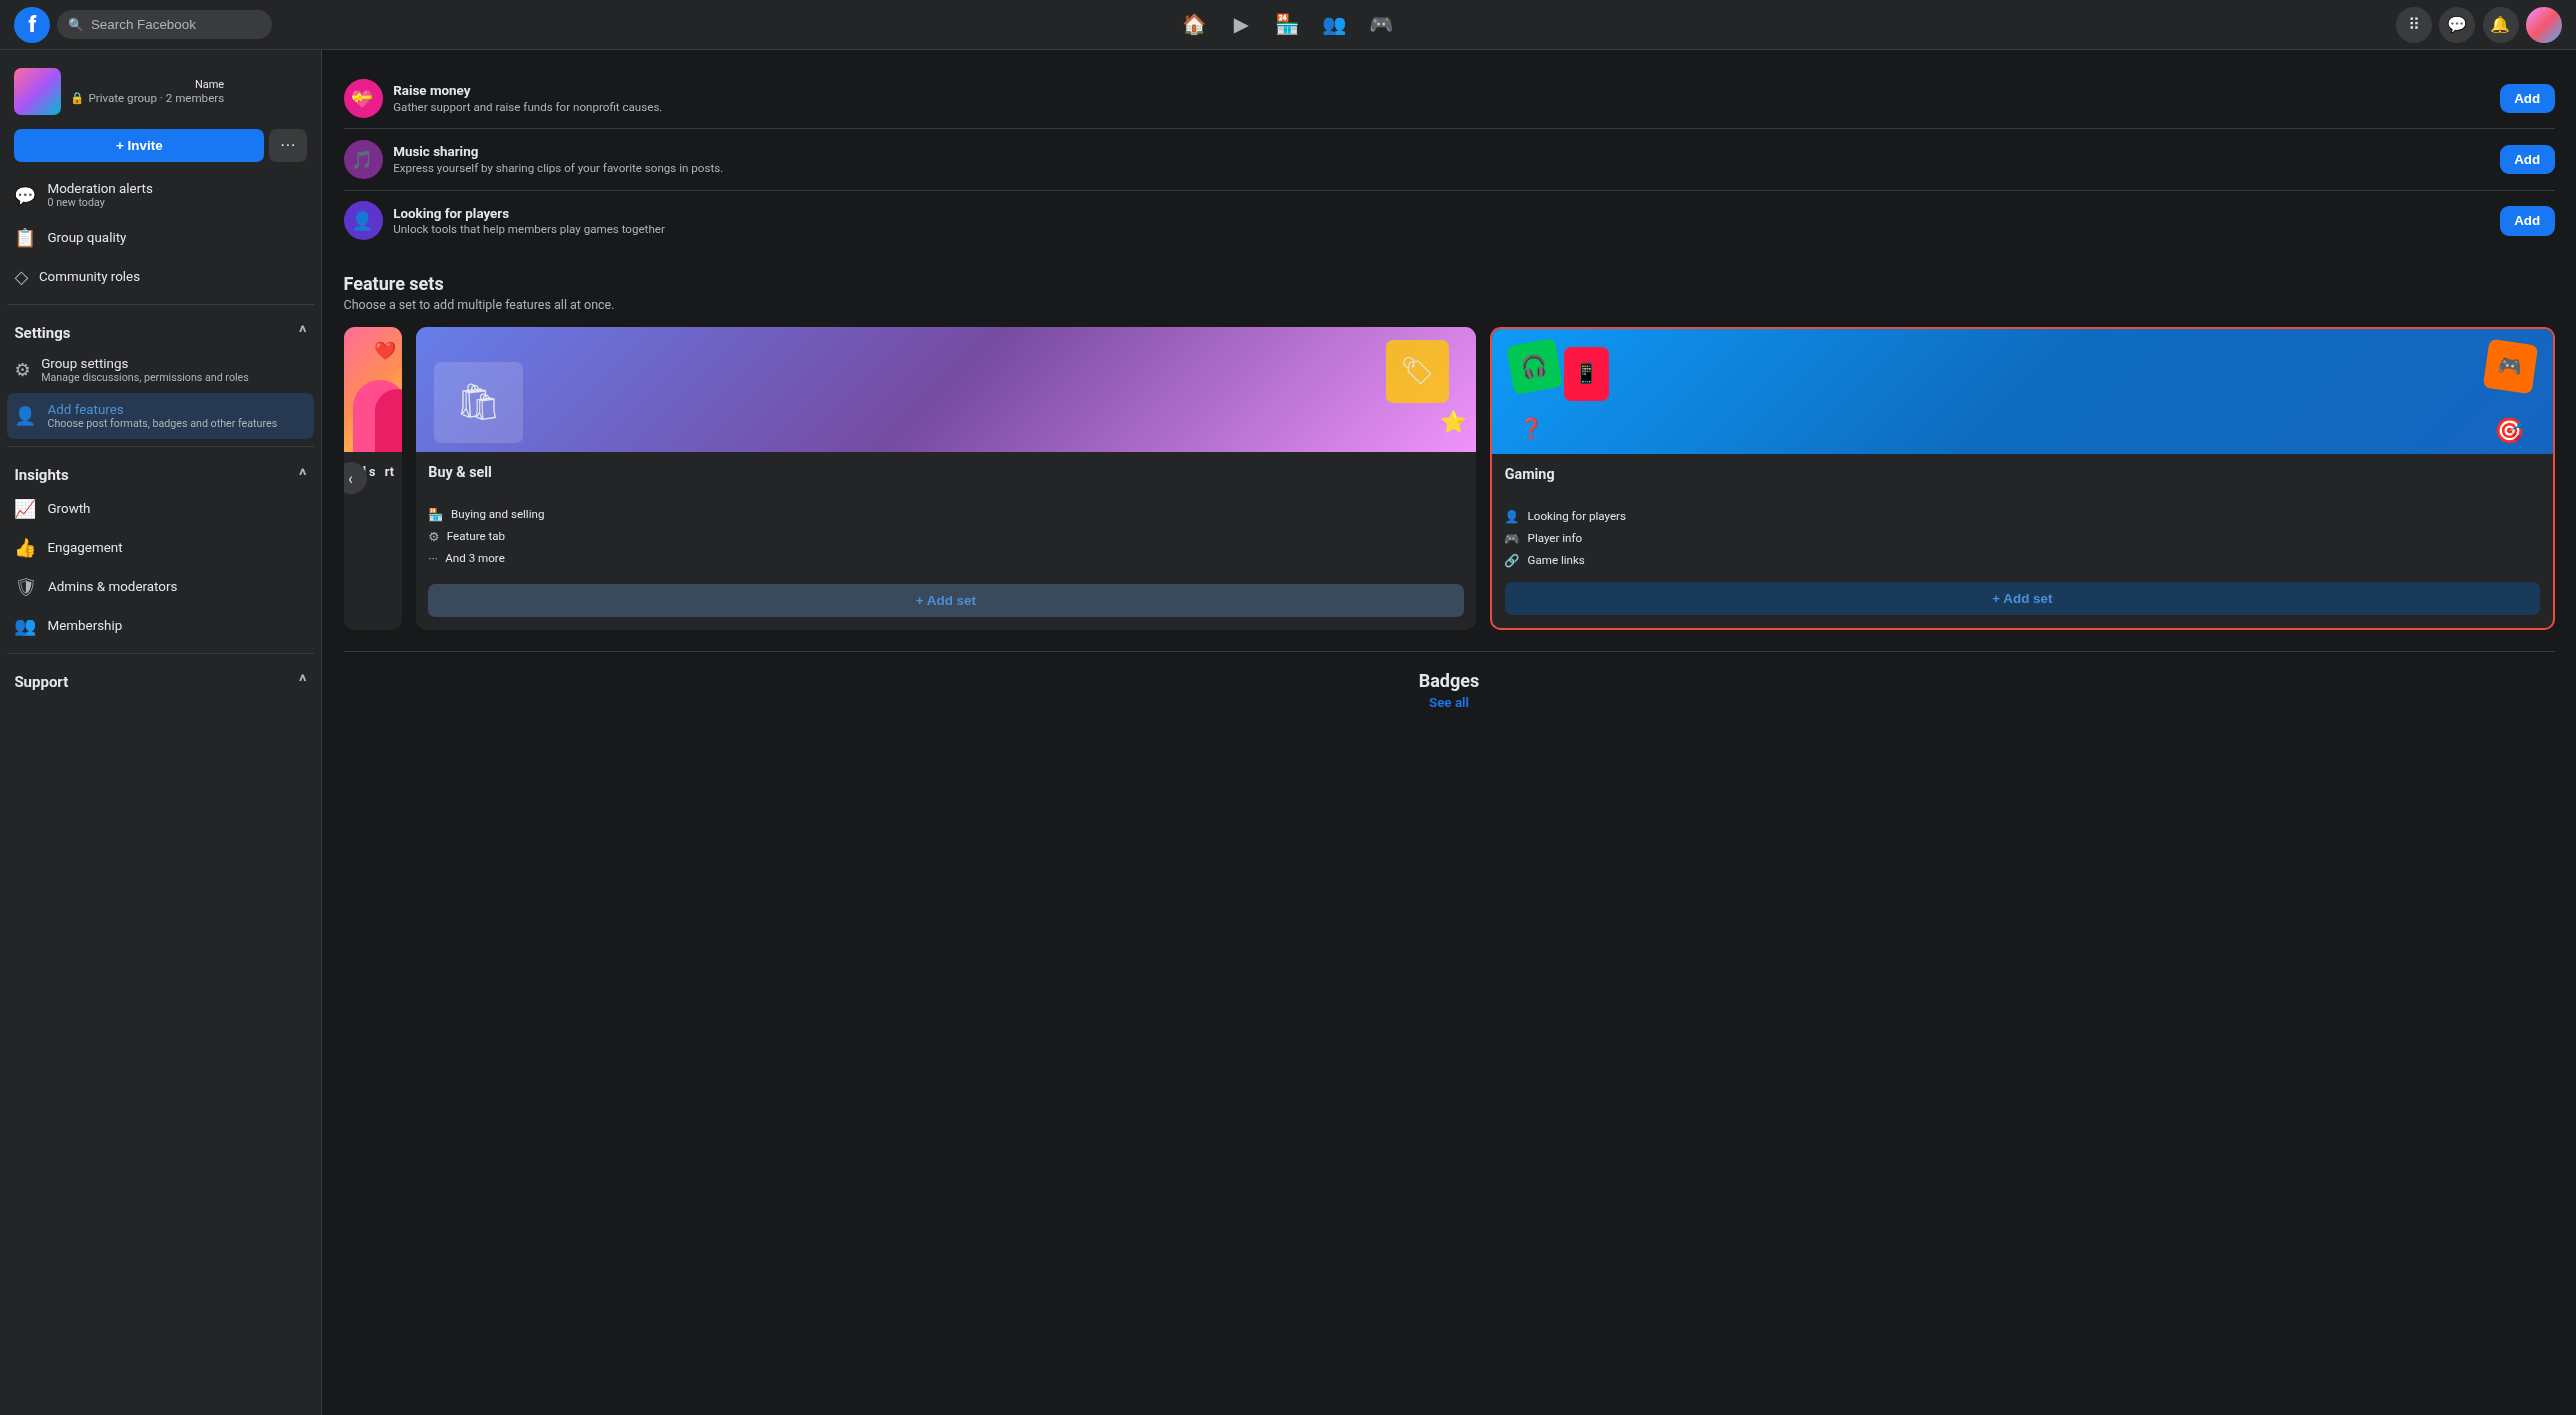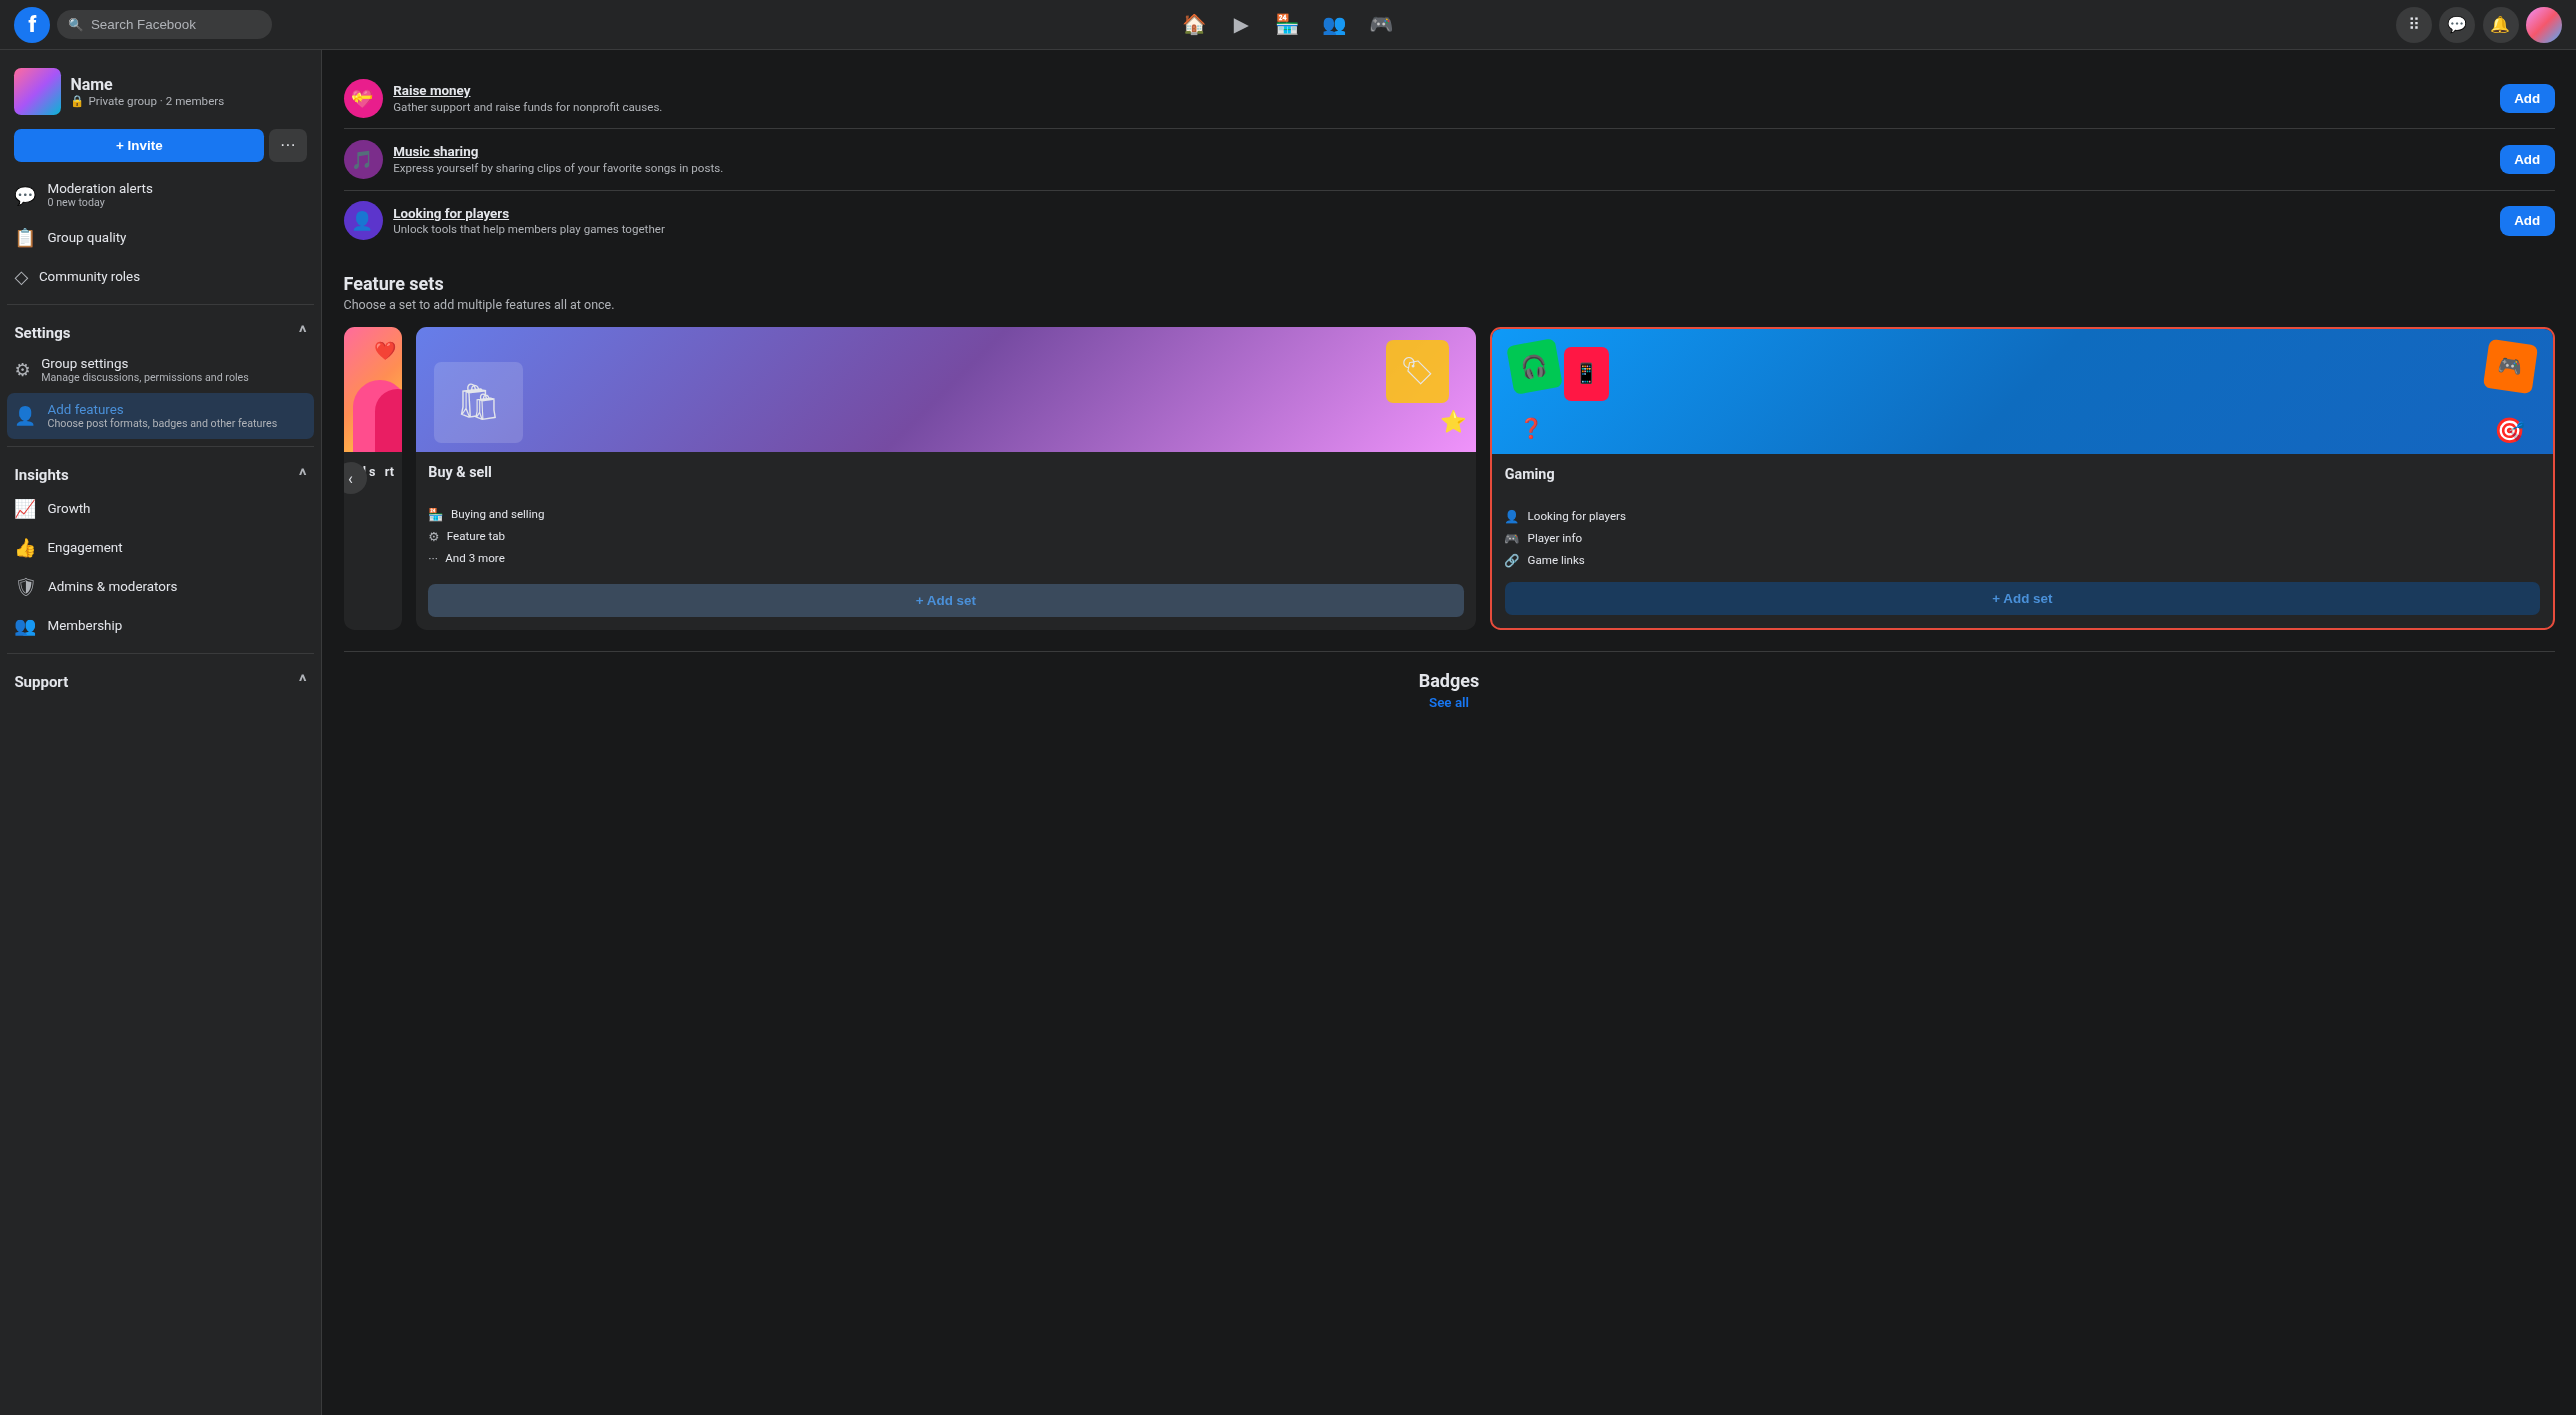--- a/index.html
+++ b/index.html
@@ -88,21 +88,21 @@
     }
     .sidebar::-webkit-scrollbar { width: 7.2px; }
     .sidebar::-webkit-scrollbar-thumb { background: #4a4b4c; border-radius: 3.6px; }
 
     .group-header { display: flex; align-items: center; gap: 9px; padding: 7.2px; margin-bottom: 7.2px; }
     .group-avatar {
       width: 47px; height: 47px; border-radius: 7.2px;
       background: linear-gradient(135deg, #ff6b9d, #a855f7, #06b6d4);
       flex-shrink: 0;
     }
-    .group-name { font-weight: 700; font-size: 16px; }
+    .group-name { font-weight: 400; font-size: 11px; text-align: right; }
     .group-meta { color: #b0b3b8; font-size: 11.6px; display: flex; align-items: center; gap: 3.6px; }
 
     .invite-row { display: flex; gap: 5px; margin: 3.6px 7.2px 10.7px; }
     .invite-btn {
       flex: 1;
       background: #1877f2;
       color: white;
       border: none;
       border-radius: 7.2px;
       padding: 7.2px;
@@ -156,21 +156,21 @@
     }
     .feature-item:last-child { border-bottom: none; }
     .feature-icon-circle {
       width: 39px; height: 39px; border-radius: 50%;
       display: flex; align-items: center; justify-content: center;
       font-size: 18px; flex-shrink: 0; margin-right: 10.7px;
     }
     .feature-icon-circle.pink { background: #e91e8c; }
     .feature-icon-circle.purple { background: #7b2d8b; }
     .feature-icon-circle.blue-purple { background: #5c35cc; }
-    .feature-title { font-weight: 700; font-size: 13.4px; text-decoration: underline; }
+    .feature-title { font-weight: 700; font-size: 13.4px; }
     .feature-desc { font-size: 11.6px; color: #b0b3b8; margin-top: 1.8px; }
     .add-btn {
       margin-left: auto;
       background: #1877f2;
       color: white; border: none; border-radius: 9px;
       padding: 7.2px 14.3px; font-size: 13.4px; font-weight: 600;
       cursor: pointer;
     }
 
     

